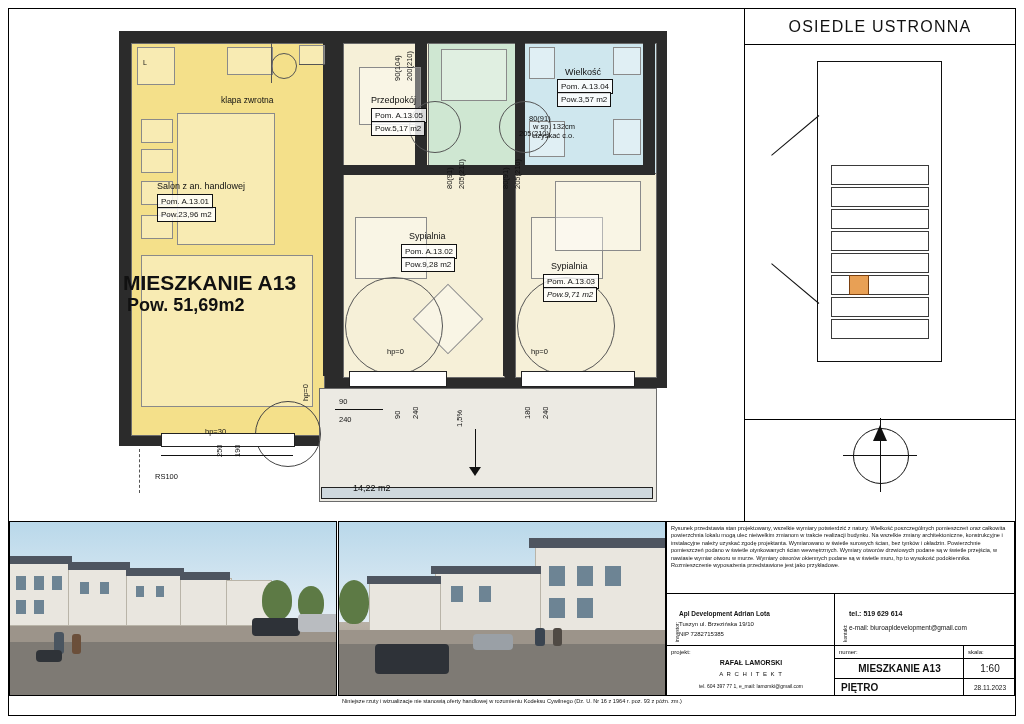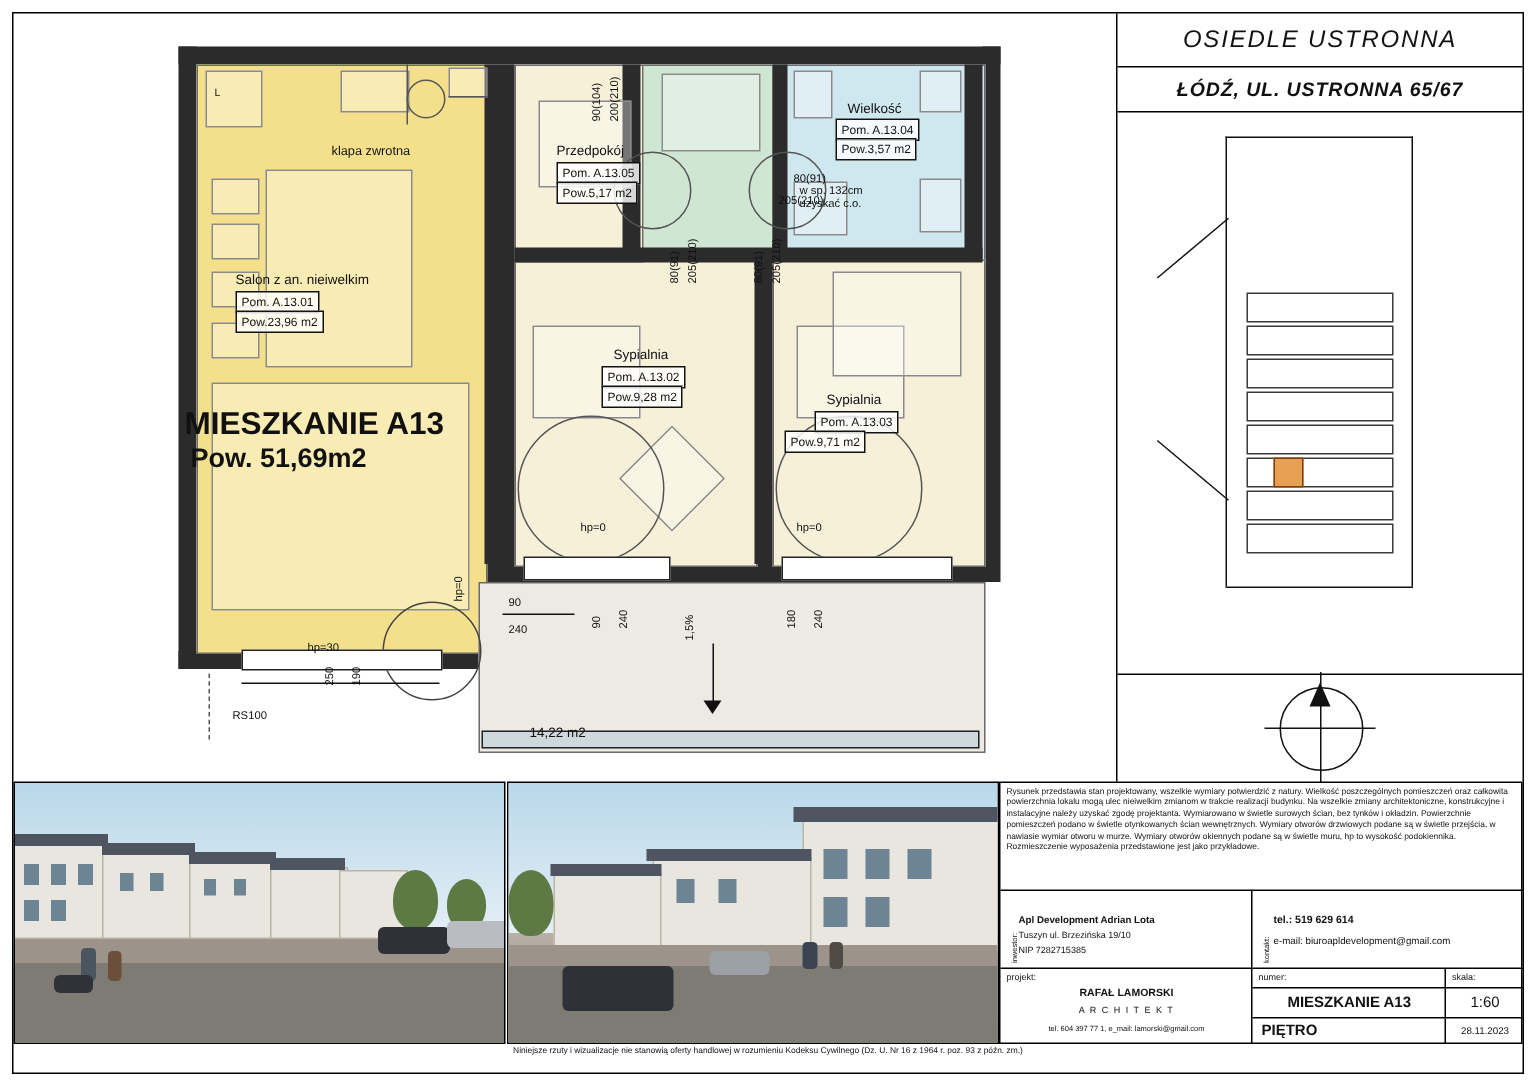--- a/index.html
+++ b/index.html
@@ -5,21 +5,21 @@
   html,body{margin:0;padding:0;background:#c8c8c8;}
   body{font-family:"Liberation Sans",sans-serif;}
   #sheet{position:relative;width:1024px;height:724px;background:#ffffff;overflow:hidden;}
   .abs{position:absolute;box-sizing:border-box;}
 
   
   #frame{left:8px;top:8px;width:1008px;height:708px;border:1px solid #000;}
 
   
   #titlepanel{left:744px;top:9px;width:271px;height:512px;border-left:1px solid #000;}
-  .tp-row{border-bottom:1px solid #000;box-sizing:border-box;font-style:italic;}
+  .tp-row{border-bottom:1px solid #000;box-sizing:border-box;}
   #tp-title{height:36px;display:flex;align-items:center;justify-content:center;
             font-size:16px;letter-spacing:1.2px;color:#111;}
   #tp-sub{height:30px;display:flex;align-items:center;justify-content:center;
           font-size:13px;font-weight:bold;letter-spacing:.6px;color:#111;}
   #keyplan{height:375px;position:relative;overflow:hidden;}
   #compass{height:70px;position:relative;}
 
   
   .kp-line{position:absolute;background:#111;}
   .kp-blk{position:absolute;border:1px solid #3a3a3a;background:#ffffff;}
@@ -145,39 +145,39 @@
     <div class="door-arc" style="left:336px;top:268px;width:96px;height:96px;"></div>
     <div class="door-arc" style="left:508px;top:268px;width:96px;height:96px;"></div>
     <div class="door-arc" style="left:400px;top:92px;width:50px;height:50px;"></div>
     <div class="door-arc" style="left:490px;top:92px;width:50px;height:50px;"></div>
 
     <div class="win" style="left:152px;top:424px;width:132px;height:12px;"></div>
     <div class="win" style="left:340px;top:362px;width:96px;height:14px;"></div>
     <div class="win" style="left:512px;top:362px;width:112px;height:14px;"></div>
     <div class="win" style="left:312px;top:478px;width:330px;height:10px;background:#cfd8dd;"></div>
 
-    <div class="lbl-name" style="left:148px;top:172px;font-weight:normal;">Salon z an. nieiwelkim</div>
+    <div class="lbl-name" style="left:148px;top:172px;font-weight:normal;">Salon z an. handlowej</div>
     <div class="lbl-box" style="left:148px;top:185px;">Pom. A.13.01</div>
     <div class="lbl-box" style="left:148px;top:198px;">Pow.23,96 m2</div>
 
     <div class="lbl-name" style="left:362px;top:86px;">Przedpokój</div>
     <div class="lbl-box" style="left:362px;top:99px;">Pom. A.13.05</div>
     <div class="lbl-box" style="left:362px;top:112px;">Pow.5,17 m2</div>
 
     <div class="lbl-name" style="left:556px;top:58px;">Wielkość</div>
     <div class="lbl-box" style="left:548px;top:70px;">Pom. A.13.04</div>
     <div class="lbl-box" style="left:548px;top:83px;">Pow.3,57 m2</div>
 
     <div class="lbl-name" style="left:400px;top:222px;">Sypialnia</div>
     <div class="lbl-box" style="left:392px;top:235px;">Pom. A.13.02</div>
     <div class="lbl-box" style="left:392px;top:248px;">Pow.9,28 m2</div>
 
     <div class="lbl-name" style="left:542px;top:252px;">Sypialnia</div>
     <div class="lbl-box" style="left:534px;top:265px;">Pom. A.13.03</div>
-    <div class="lbl-box" style="left:514px;top:278px;">Pow.9,71 m2</div>
+    <div class="lbl-box" style="left:534px;top:278px;font-style:italic;">Pow.9,71 m2</div>
 
     <div class="lbl" style="left:524px;top:113px;font-size:7.5px;">w sp. 132cm</div>
     <div class="lbl" style="left:524px;top:122px;font-size:7.5px;">uzyskać c.o.</div>
 
     <div class="big1" style="left:114px;top:262px;">MIESZKANIE A13</div>
     <div class="big2" style="left:118px;top:286px;">Pow. 51,69m2</div>
 
     <div class="vdim" style="left:384px;top:72px;">90(104)</div>
     <div class="vdim" style="left:396px;top:72px;">200(210)</div>
     <div class="vdim" style="left:436px;top:180px;">80(91)</div>
@@ -208,21 +208,20 @@
 
     <div class="dash" style="left:130px;top:440px;height:44px;"></div>
     <div class="dim" style="left:146px;top:463px;">RS100</div>
 
     <div class="tick" style="left:152px;top:446px;width:132px;height:1px;"></div>
     <div class="tick" style="left:326px;top:400px;width:48px;height:1px;"></div>
   </div>
 
   <div class="abs" id="titlepanel">
     <div class="tp-row" id="tp-title">OSIEDLE USTRONNA</div>
-    <div class="tp-row" id="tp-sub">ŁÓDŹ, UL. USTRONNA 65/67</div>
 
     <div class="tp-row" id="keyplan">
 
       <div class="kp-line" style="left:72px;top:16px;width:1px;height:300px;"></div>
       <div class="kp-line" style="left:196px;top:16px;width:1px;height:300px;"></div>
       <div class="kp-line" style="left:72px;top:16px;width:125px;height:1px;"></div>
       <div class="kp-line" style="left:72px;top:316px;width:125px;height:1px;"></div>
       <div class="kp-line" style="left:12px;top:70px;width:62px;height:1px;transform:rotate(-40deg);transform-origin:right center;"></div>
       <div class="kp-line" style="left:12px;top:258px;width:62px;height:1px;transform:rotate(40deg);transform-origin:right center;"></div>
 

